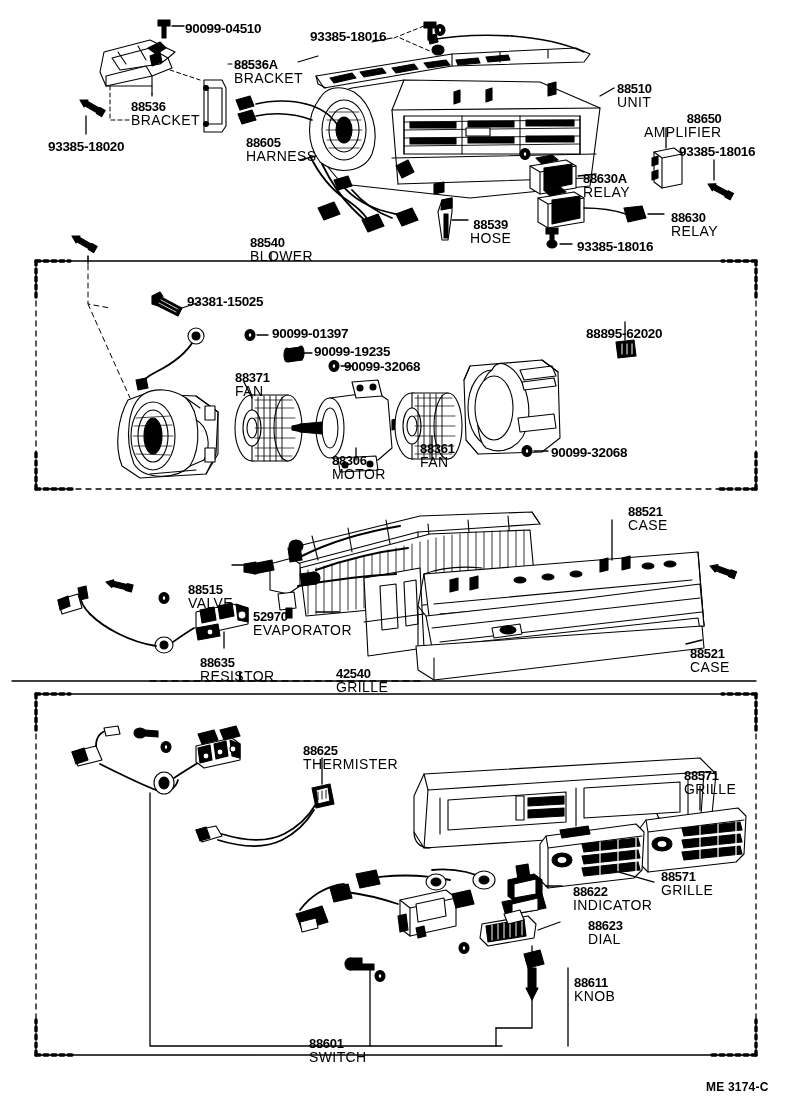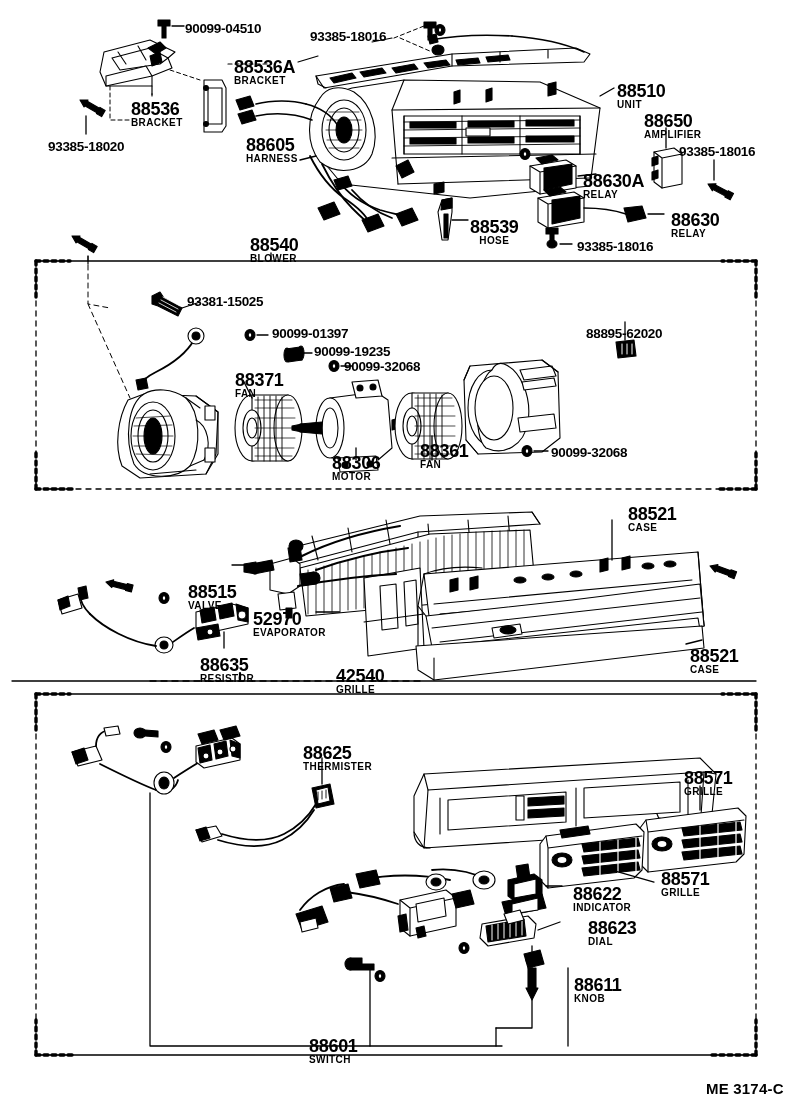--- a/index.html
+++ b/index.html
@@ -1,25 +1,25 @@
 <!DOCTYPE html>
 <html><head>
 <meta charset="utf-8">
 <style>
   html,body{margin:0;padding:0;background:#ffffff;}
   body{width:792px;height:1098px;position:relative;overflow:hidden;
        font-family:"Liberation Sans","DejaVu Sans",sans-serif;color:#000;}
   #sheet{position:absolute;left:0;top:0;width:792px;height:1098px;margin-top:8px;}
   #svgroot{position:absolute;left:0;top:0;width:792px;height:1098px;}
   .lbl{position:absolute;text-align:center;line-height:1.02;white-space:nowrap;}
-  .lbl .num{display:block;font-size:18px;font-weight:bold;letter-spacing:-0.3px;}
-  .lbl .nm{display:block;font-size:10px;font-weight:bold;letter-spacing:0.4px;}
+  .lbl .num{display:block;font-size:13px;font-weight:bold;letter-spacing:-0.3px;}
+  .lbl .nm{display:block;font-size:14px;font-weight:normal;letter-spacing:0.4px;}
   .lbl.one .num{font-size:13.5px;}
   .lbl.left{text-align:left;}
-  .ref{position:absolute;font-size:15px;font-weight:bold;letter-spacing:0.2px;}
+  .ref{position:absolute;font-size:12px;font-weight:bold;letter-spacing:0.2px;}
 </style>
 </head>
 <body>
 
 <div id="sheet">
 
 <svg id="svgroot" viewBox="0 0 792 1098">
   <defs>
     <g id="bolt-h">
       <path d="M0,0 l7,-4 l0,8 z" fill="#000"></path>
@@ -616,21 +616,21 @@
         <span class="nm">BRACKET</span>
       </div>
       <div class="lbl left" style="left: 617px; top: 74px;">
         <span class="num">88510</span>
         <span class="nm">UNIT</span>
       </div>
       <div class="lbl left" style="left: 131px; top: 92px;">
         <span class="num">88536</span>
         <span class="nm">BRACKET</span>
       </div>
-      <div class="lbl left" style="left: 644px; top: 104px;">
+      <div class="lbl left" style="left: 644px; top: 104px; text-align: right;">
         <span class="num">88650</span>
         <span class="nm">AMPLIFIER</span>
       </div>
       <div class="lbl left one" style="left: 48px; top: 132px;">
         <span class="num">93385-18020</span>
       </div>
       <div class="lbl left one" style="left: 679px; top: 137px;">
         <span class="num">93385-18016</span>
       </div>
       <div class="lbl left" style="left: 246px; top: 128px;">

